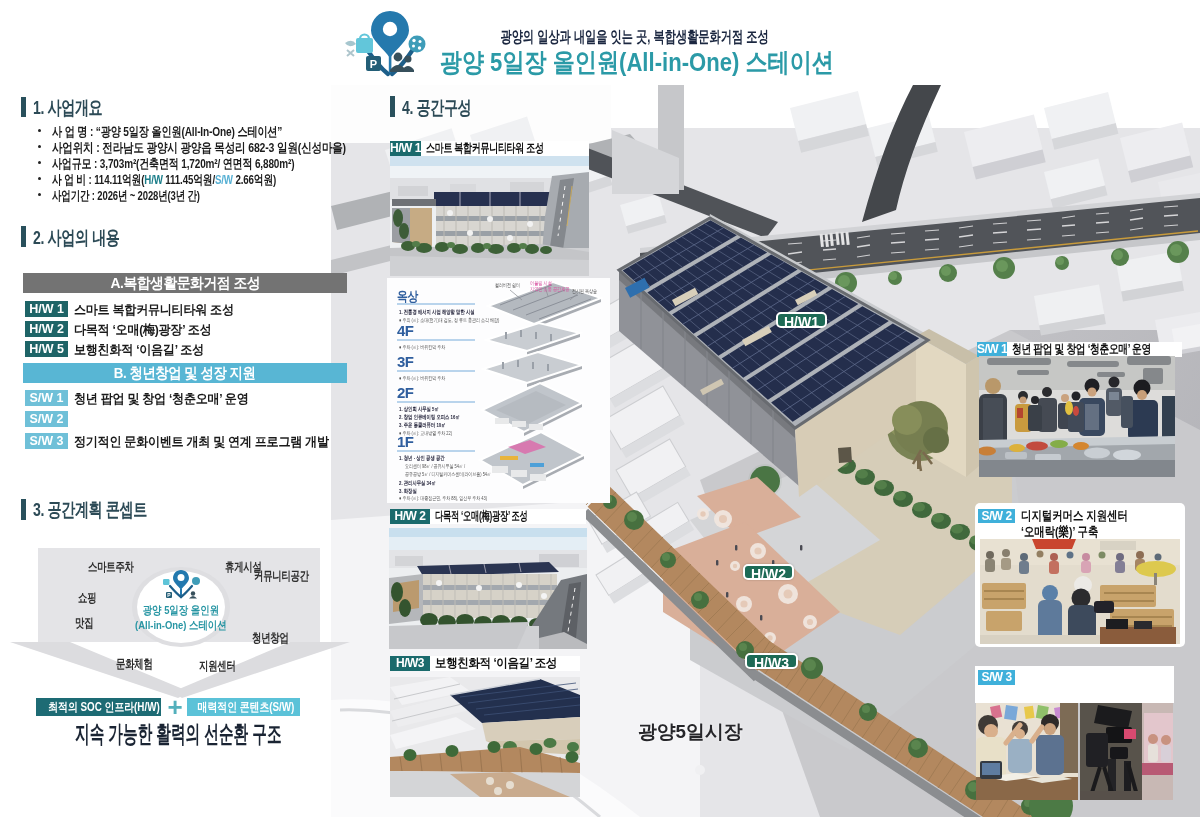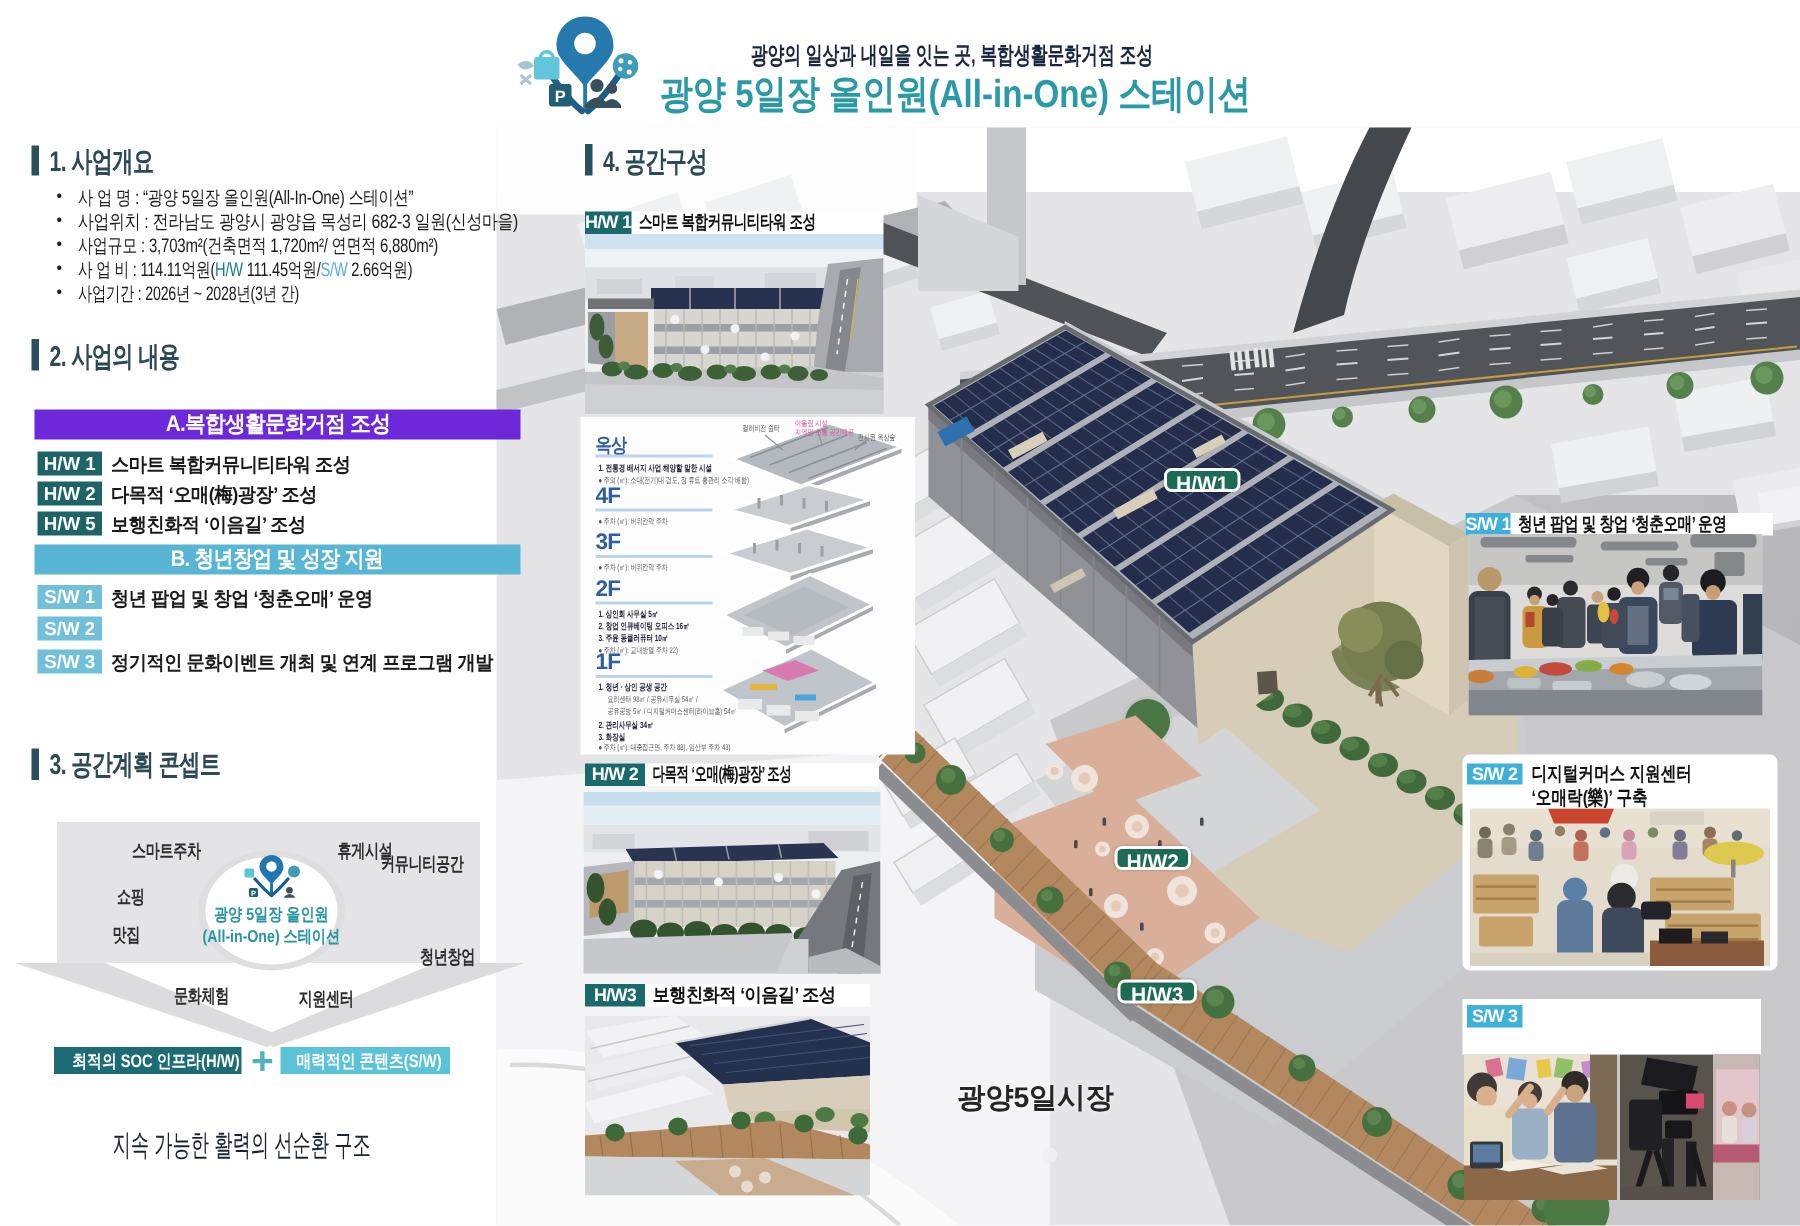--- a/index.html
+++ b/index.html
@@ -1,21 +1,21 @@
 <!DOCTYPE html>
 <html><head><meta charset="utf-8"><style>
 *{margin:0;padding:0;box-sizing:border-box}
 html,body{width:1200px;height:817px;background:#fff;font-family:"Liberation Sans",sans-serif;overflow:hidden}
 #page{position:relative;width:1200px;height:817px;background:#fff;overflow:hidden}
 .abs{position:absolute}
 .secline{position:absolute;width:5px;background:#29505c}
 .sechead{position:absolute;font-weight:bold;color:#2c4a56;font-size:19px;letter-spacing:-0.5px;white-space:nowrap}
 .k{display:inline-block;transform-origin:0 50%;white-space:nowrap}
 .kc{display:inline-block;transform-origin:50% 50%;white-space:nowrap}
-.blt{position:absolute;font-size:13px;font-weight:normal;color:#1c1c1c;letter-spacing:-0.2px;white-space:nowrap}
+.blt{position:absolute;font-size:13px;font-weight:bold;color:#1c1c1c;letter-spacing:-0.2px;white-space:nowrap}
 .dot{position:absolute;width:3px;height:3px;border-radius:50%;background:#222}
 .abar{position:absolute;left:23px;width:324px;height:20px;color:#fff;font-weight:bold;font-size:15px;text-align:center;line-height:20px;letter-spacing:-0.5px}
 .rowbadge{position:absolute;left:25px;width:43px;height:16px;color:#fff;font-weight:bold;font-size:12.5px;text-align:center;line-height:16px}
 .rowtxt{position:absolute;left:74px;font-size:13px;font-weight:bold;color:#1a1a1a;letter-spacing:-0.3px;white-space:nowrap}
 .spoke{position:absolute;font-size:12.5px;font-weight:bold;color:#2e2e2e;letter-spacing:-0.3px;white-space:nowrap}
 .cardlabel{position:absolute;height:15px;background:#fff;display:flex;align-items:center;white-space:nowrap}
 .clbadge{color:#fff;font-weight:bold;font-size:12px;text-align:center;letter-spacing:-0.5px}
 .cltxt{font-size:12.5px;font-weight:bold;color:#111;letter-spacing:-0.4px;padding-left:5px;white-space:nowrap}
 .pill{position:absolute;background:#1d6a55;border:2.5px solid #ffffff;border-radius:5px;color:#fff;font-weight:bold;text-align:center;box-shadow:0 0 2px rgba(0,0,0,0.25)}
 .ftit{position:absolute;color:#2f5e9e;font-weight:bold;font-size:13.5px;letter-spacing:-0.5px;white-space:nowrap}
@@ -533,21 +533,21 @@
     <div class="dot" style="left:38px;top:161px"></div>
     <div class="blt" style="left:52px;top:155px"><span class="k" style="transform:scaleX(0.77)">사업규모 : 3,703m²(건축면적 1,720m²/ 연면적 6,880m²)</span></div>
     <div class="dot" style="left:38px;top:177px"></div>
     <div class="blt" style="left:52px;top:171px"><span class="k" style="transform:scaleX(0.75)">사 업  비 : 114.11억원(<span style="color:#1b7e8a">H/W</span> 111.45억원/<span style="color:#56b0d4">S/W</span> 2.66억원)</span></div>
     <div class="dot" style="left:38px;top:193px"></div>
     <div class="blt" style="left:52px;top:187px"><span class="k" style="transform:scaleX(0.73)">사업기간 : 2026년 ~ 2028년(3년 간)</span></div>
 
 <div class="secline" style="left:21px;top:226px;height:21px"></div>
 <div class="sechead" style="left:33px;top:225px"><span class="k" style="transform:scaleX(0.74)">2. 사업의 내용</span></div>
 
-<div class="abar" style="top:273px;background:#6d28d9"><span class="kc" style="transform:scaleX(0.92)">A.복합생활문화거점 조성</span></div>
+<div class="abar" style="top:273px;background:#737373"><span class="kc" style="transform:scaleX(0.92)">A.복합생활문화거점 조성</span></div>
 
 <div class="rowbadge" style="top:301px;background:#1e6467">H/W 1</div>
     <div class="rowtxt" style="top:301px"><span class="k" style="transform:scaleX(0.93)">스마트 복합커뮤니티타워 조성</span></div>
 <div class="rowbadge" style="top:321px;background:#1e6467">H/W 2</div>
     <div class="rowtxt" style="top:321px"><span class="k" style="transform:scaleX(0.93)">다목적 ‘오매(梅)광장’ 조성</span></div>
 <div class="rowbadge" style="top:341px;background:#1e6467">H/W 5</div>
     <div class="rowtxt" style="top:341px"><span class="k" style="transform:scaleX(0.93)">보행친화적 ‘이음길’ 조성</span></div>
 
 <div class="abar" style="top:363px;background:#58b6d4"><span class="kc" style="transform:scaleX(0.89)">B. 청년창업 및 성장 지원</span></div>
 
@@ -578,29 +578,29 @@
  <circle cx="193" cy="53.5" r="2.2" fill="#37505c"></circle>
       <path d="M189,58.5 q4,-5 8,0 z" fill="#37505c"></path>
 </svg>
 <div class="abs" style="left:116px;top:603px;width:130px;text-align:center;font-size:11.5px;font-weight:bold;color:#2896a4;line-height:15px"><span class="kc" style="transform:scaleX(0.82)">광양 5일장 올인원<br>(All-in-One) 스테이션</span></div>
 
 <div class="spoke" style="left:88px;top:559px"><span class="k" style="transform:scaleX(0.75)">스마트주차</span></div>
 <div class="spoke" style="left:225px;top:559px"><span class="k" style="transform:scaleX(0.75)">휴게시설</span></div>
 <div class="spoke" style="left:78px;top:590px"><span class="k" style="transform:scaleX(0.75)">쇼핑</span></div>
 <div class="spoke" style="left:254px;top:568px"><span class="k" style="transform:scaleX(0.75)">커뮤니티공간</span></div>
 <div class="spoke" style="left:75px;top:615px"><span class="k" style="transform:scaleX(0.75)">맛집</span></div>
-<div class="spoke" style="left:280px;top:630px"><span class="k" style="transform:scaleX(0.75)">청년창업</span></div>
+<div class="spoke" style="left:252px;top:630px"><span class="k" style="transform:scaleX(0.75)">청년창업</span></div>
 <div class="spoke" style="left:116px;top:656px"><span class="k" style="transform:scaleX(0.75)">문화체험</span></div>
 <div class="spoke" style="left:199px;top:658px"><span class="k" style="transform:scaleX(0.75)">지원센터</span></div>
 
 <div class="abs" style="left:36px;top:698px;width:125px;height:18px;background:#1d6b74;color:#fff;font-weight:bold;font-size:12px;text-align:center;line-height:18px"><span class="kc" style="transform:scaleX(0.82)">최적의 SOC 인프라(H/W)</span></div>
 <div class="abs" style="left:163px;top:692px;width:24px;font-size:26px;font-weight:bold;color:#53b0bc;text-align:center">+</div>
 <div class="abs" style="left:187px;top:698px;width:113px;height:18px;background:#5bc2d8;color:#fff;font-weight:bold;font-size:12px;text-align:center;line-height:18px"><span class="kc" style="transform:scaleX(0.82)">매력적인 콘텐츠(S/W)</span></div>
 
-<div class="abs" style="left:75px;top:750px;font-size:20px;font-weight:normal;color:#1a2433"><span class="k" style="transform:scaleX(0.61)">지속 가능한 활력의 선순환 구조</span></div>
+<div class="abs" style="left:75px;top:718px;font-size:24px;font-weight:bold;color:#1a2433"><span class="k" style="transform:scaleX(0.61)">지속 가능한 활력의 선순환 구조</span></div>
 
 <div class="secline" style="left:390px;top:96px;height:21px"></div>
 <div class="sechead" style="left:402px;top:95px"><span class="k" style="transform:scaleX(0.74)">4. 공간구성</span></div>
 <div class="cardlabel" style="left:390px;top:141px;width:199px">
       <div class="clbadge" style="background:#1a6a6c;width:40px;height:15px;line-height:15px">H/W 1</div>
       <div class="cltxt"><span class="k" style="transform:scaleX(0.72)">스마트 복합커뮤니티타워 조성</span></div>
     </div>
 
 <svg class="abs" style="left:390px;top:156px" width="199" height="120" viewBox="0 0 199 120">
  <rect width="199" height="120" fill="#eef0f2"></rect>

